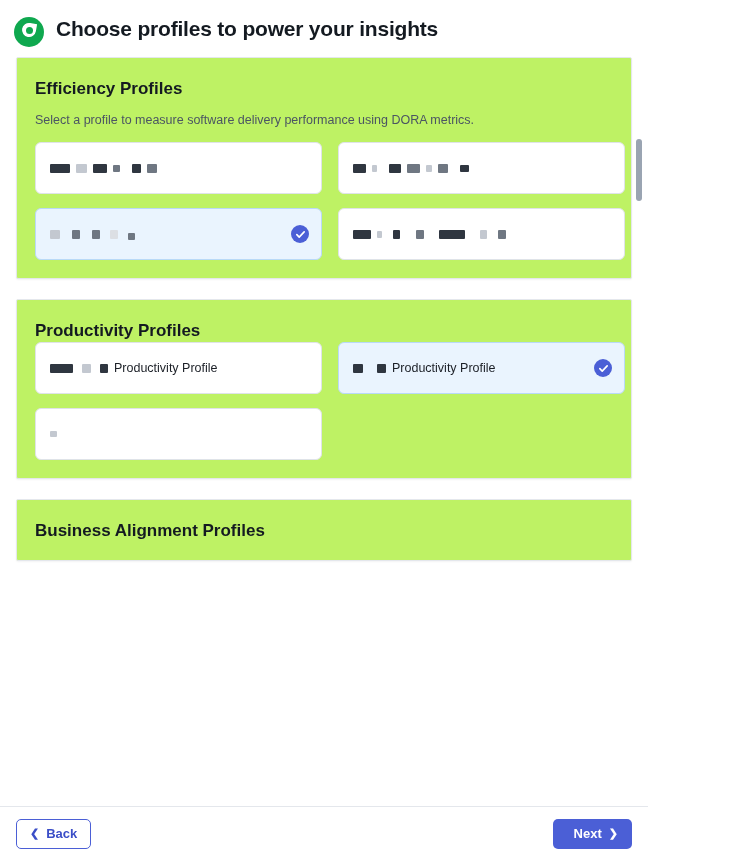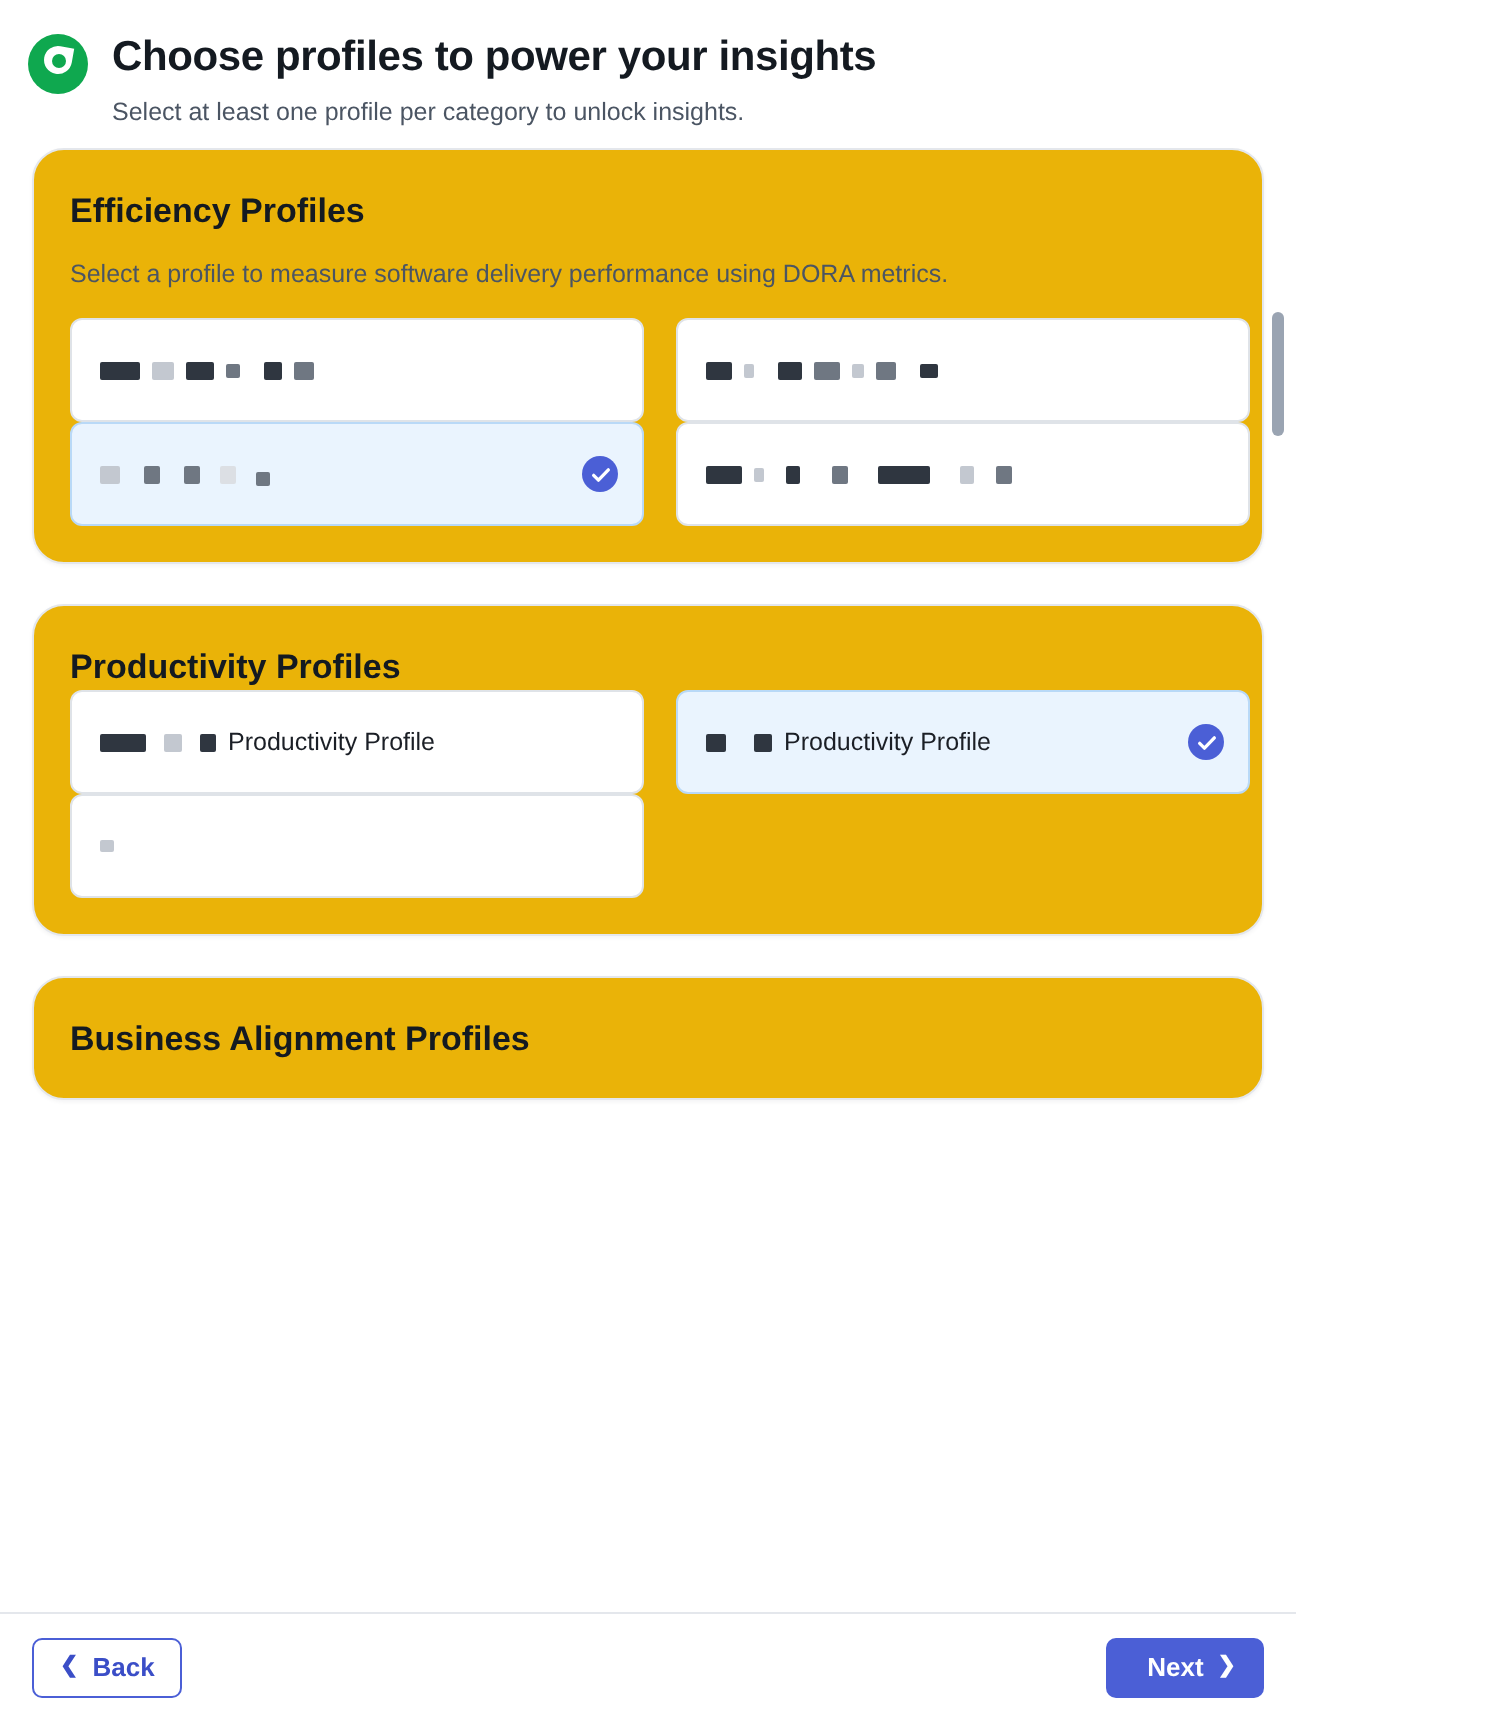--- a/index.html
+++ b/index.html
@@ -77,23 +77,23 @@
     position: absolute;
     right: 6px;
     top: 82px;
     width: 6px;
     height: 62px;
     border-radius: 3px;
     background: #9aa4b2;
   }
 
   .card {
-    background: #eab308;
+    background: #bef264;
     border: 1px solid #e4e7ec;
-    border-radius: 16px;
+    border-radius: 2px;
     box-shadow: 0 1px 2px rgba(16,24,40,0.05);
     padding: 20px 6px 18px 18px;
     margin-bottom: 20px;
   }
   .card-title {
     font-size: 17px;
     font-weight: bold;
     color: #141a21;
     line-height: 22px;
   }
@@ -101,21 +101,21 @@
     font-size: 12.5px;
     color: #4b5563;
     margin-top: 12px;
     margin-bottom: 14px;
     line-height: 16px;
   }
 
   .tile-grid {
     display: grid;
     grid-template-columns: 1fr 1fr;
-    gap: 0 16px;
+    gap: 14px 16px;
   }
   .tile {
     position: relative;
     border: 1px solid #dfe3e8;
     border-radius: 6px;
     background: #ffffff;
     height: 52px;
     display: flex;
     align-items: center;
     padding: 0 14px;
@@ -210,21 +210,20 @@
 </style>
 </head>
 <body>
 
 <div class="page">
 
   <div class="header">
     <div class="brand-logo"></div>
     <div class="header-text">
       <div class="header-title">Choose profiles to power your insights</div>
-      <div class="header-sub">Select at least one profile per category to unlock insights.</div>
     </div>
   </div>
 
   <div class="scroll-area">
 
     <div class="card">
       <div class="card-title">Efficiency Profiles</div>
       <div class="card-desc">Select a profile to measure software delivery performance using DORA metrics.</div>
       <div class="tile-grid">
 

